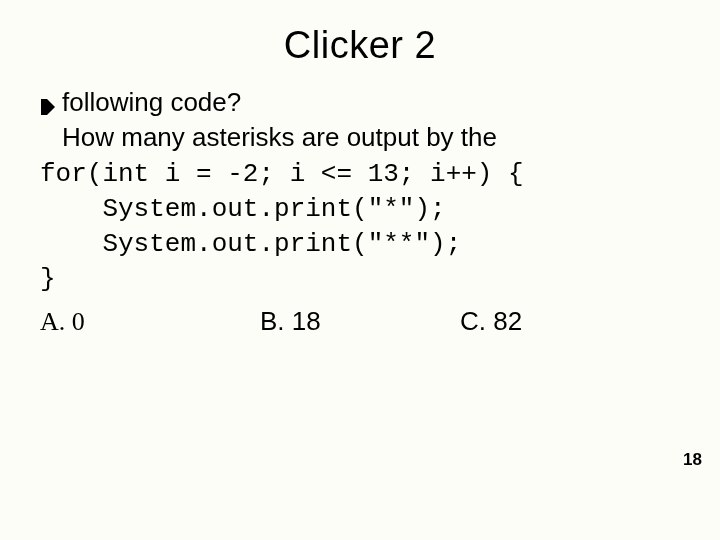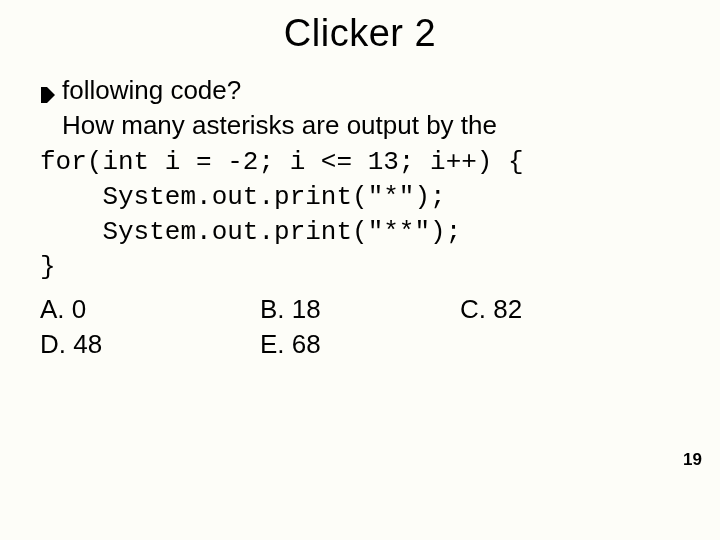--- a/index.html
+++ b/index.html
@@ -10,21 +10,21 @@
     background: #fdfdf8;
     font-family: Arial, Helvetica, sans-serif;
     color: #000;
     position: relative;
     overflow: hidden;
   }
   .slide {
     width: 720px;
     height: 484px;
     box-sizing: border-box;
-    padding: 12px 40px 0 40px;
+    padding: 24px 40px 0 40px;
     position: relative;
   }
   .title {
     text-align: center;
     font-size: 38px;
     font-weight: 400;
     margin: 0 0 18px 0;
     letter-spacing: 0.5px;
   }
   .body {
@@ -50,21 +50,21 @@
     line-height: 1.35;
     margin-top: 2px;
   }
   .answers {
     margin-top: 6px;
     font-size: 26px;
   }
   .answers-row {
     display: flex;
   }
-  .ans-a { width: 220px; }
+  .ans-a { width: 220px; font-family: Liberation Serif, serif; }
   .ans-b { width: 200px; }
   .ans-c { }
   .page-num {
     position: absolute;
     right: 18px;
     bottom: 14px;
     font-size: 17px;
     font-weight: bold;
   }
 </style>
@@ -94,22 +94,18 @@
 <span>    System.out.print("*");</span>
 <span>    System.out.print("**");</span>
 <span>}</span></div>
 
     <div class="answers">
       <div class="answers-row">
         <div class="ans-a">A. 0</div>
         <div class="ans-b">B.  18</div>
         <div class="ans-c">C. 82</div>
       </div>
-      <div class="answers-row">
-        <div class="ans-a">D. 48</div>
-        <div class="ans-b">E.  68</div>
-      </div>
     </div>
 
   </div>
 
-  <div class="page-num">19</div>
+  <div class="page-num">18</div>
 </div>
 
 </body></html>

